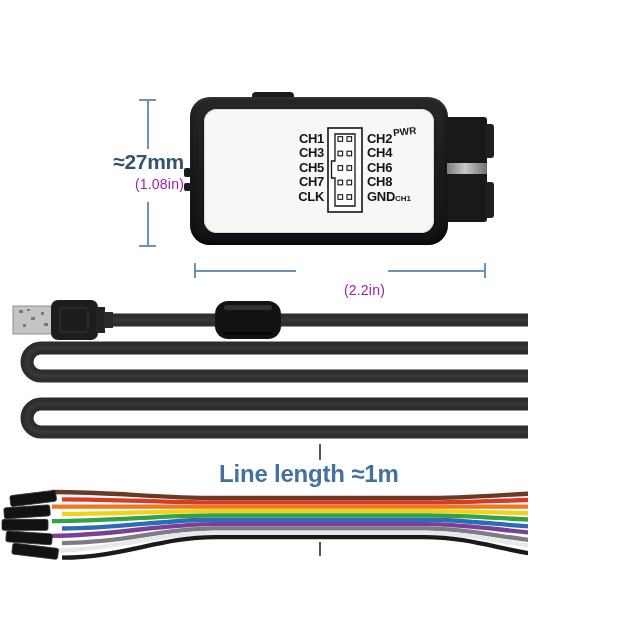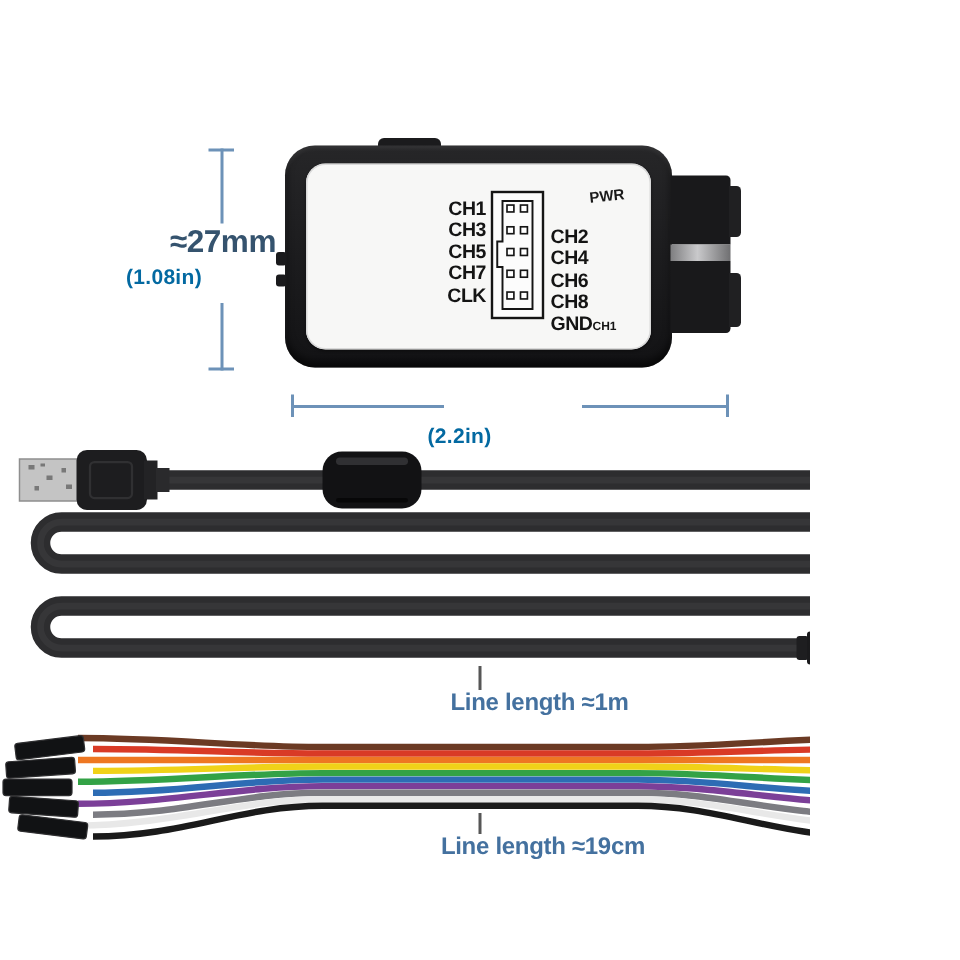--- a/index.html
+++ b/index.html
@@ -1,17 +1,17 @@
 <!DOCTYPE html>
 <html><head>
 <meta charset="utf-8">
 <style>
   html,body{margin:0;padding:0;background:#fff;}
   .stage{position:relative;width:528px;height:640px;background:#ffffff;overflow:hidden;
-         font-family:"Liberation Sans",sans-serif;padding-left:12px;}
+         font-family:"Liberation Sans",sans-serif;}
   .abs{position:absolute;}
 
   
   .device-case{left:190px;top:97px;width:258px;height:148px;border-radius:20px;
     background:linear-gradient(180deg,#262628 0%,#1b1b1d 55%,#131315 100%);
     box-shadow:inset 0 2px 3px rgba(255,255,255,.08),inset 0 -4px 6px rgba(0,0,0,.65);}
   .case-bump-top{left:252px;top:92px;width:42px;height:12px;background:#1b1b1d;border-radius:4px;}
   .case-tab{width:7px;background:#1a1a1c;border-radius:2px;}
   .tab1{left:184px;top:168px;height:9px;}
   .tab2{left:184px;top:183px;height:8px;}
@@ -23,34 +23,34 @@
     background:linear-gradient(90deg,#7e7e80,#c9c9cb 45%,#6f6f71);}
   .plug-lower{left:447px;top:174px;width:40px;height:48px;border-radius:0 0 3px 0;}
   .plug-step{background:#202022;border-radius:0 3px 3px 0;}
   .step-top{left:486px;top:124px;width:8px;height:34px;}
   .step-bottom{left:486px;top:182px;width:8px;height:36px;}
 
   .pinout-svg{left:326px;top:125px;width:40px;height:90px;}
   .pin-col{top:131.5px;font-size:13px;font-weight:700;line-height:14.5px;color:#141414;
     letter-spacing:-.3px;}
   .pins-left{left:278px;width:46px;text-align:right;}
-  .pins-right{left:367px;width:62px;text-align:left;margin-top:19px;}
+  .pins-right{left:367px;width:62px;text-align:left;}
   .gnd-sub{font-size:8px;font-weight:700;letter-spacing:0;}
   .pwr{left:393px;top:126px;font-size:10px;font-weight:700;color:#1a1a1a;transform:rotate(-6deg);}
 
   
   .dim{background:#6d92b8;}
   .dimv-cap{width:17px;height:2px;left:139px;}
   .dimv-seg{width:2px;left:146.5px;}
   .dimh-cap{width:2px;height:15px;top:263px;}
   .dimh-seg{height:2px;top:269.5px;}
   .dim-value{font-size:21px;font-weight:700;color:#35536e;text-align:right;letter-spacing:-.3px;}
-  .dim-sub{font-size:14px;font-weight:700;color:#0369a1;text-align:left;letter-spacing:.2px;}
+  .dim-sub{font-size:14px;font-weight:400;color:#a21caf;text-align:right;letter-spacing:.2px;}
 
-  .len-label{font-size:16px;font-weight:700;color:#44719f;text-align:right;letter-spacing:-.2px;}
+  .len-label{font-size:24px;font-weight:700;color:#44719f;text-align:left;letter-spacing:-.2px;}
   .leader{width:2px;background:#565656;}
 
   .cable-svg{left:0;top:290px;width:640px;height:175px;}
   .ribbon-svg{left:0;top:484px;width:640px;height:92px;}
 </style>
 </head>
 <body>
 
 <div class="stage">
 
@@ -174,15 +174,14 @@
     <g fill="#111214" stroke="#2e2e30" stroke-width="0.8">
       <rect x="584" y="6.15" width="46" height="11" rx="2" transform="rotate(7 584 11.65)"></rect>
       <rect x="590" y="20.75" width="46" height="11" rx="2" transform="rotate(4 590 26.25)"></rect>
       <rect x="592" y="35.35" width="46" height="11" rx="2"></rect>
       <rect x="588" y="49.95" width="46" height="11" rx="2" transform="rotate(-4 588 55.45)"></rect>
       <rect x="582" y="64.55" width="46" height="11" rx="2" transform="rotate(-7 582 70.05)"></rect>
     </g>
   </svg>
 
   <div class="abs leader" style="left:319px;top:542px;height:14px;"></div>
-  <div class="abs len-label" style="left:210px;top:556px;width:220px;">Line length ≈19cm</div>
 
 </div>
 
 </body></html>

